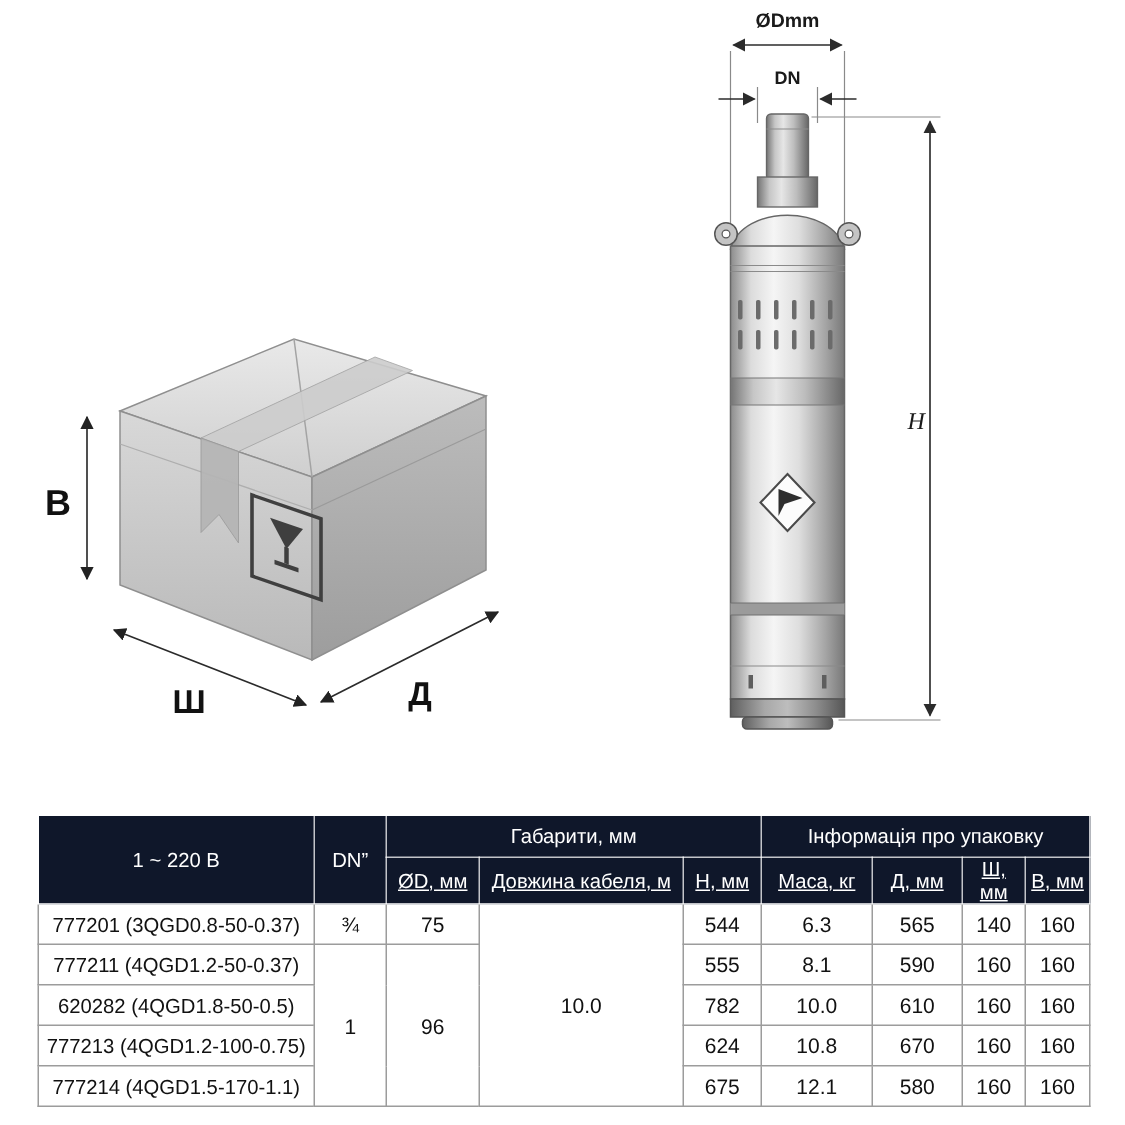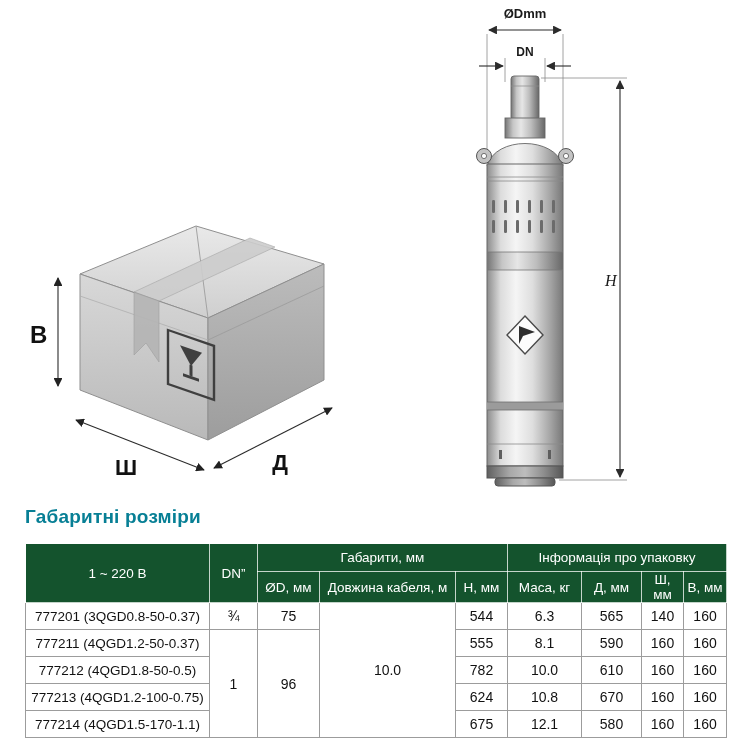--- a/index.html
+++ b/index.html
@@ -5,23 +5,23 @@
   * { margin:0; padding:0; box-sizing:border-box; }
   html,body { width:750px; height:750px; background:#ffffff; font-family:"Liberation Sans",sans-serif; }
   .canvas { position:relative; width:750px; height:750px; background:#fff; overflow:hidden; }
 
   .box-svg  { position:absolute; left:28px;  top:212px; }
   .pump-svg { position:absolute; left:455px; top:4px;   }
 
   .heading { position:absolute; left:25px; top:506px; font-size:19px; font-weight:bold; color:#077f95; letter-spacing:.2px; }
 
   .spec-table { position:absolute; left:25px; top:543px; width:701px; border-collapse:collapse; table-layout:fixed; }
-  .spec-table th { background:#14532d; color:#fff; font-weight:normal; font-size:13.5px; border:1px solid rgba(255,255,255,.75); text-align:center; padding:0 2px; }
+  .spec-table th { background:#0f172a; color:#fff; font-weight:normal; font-size:13.5px; border:1px solid rgba(255,255,255,.75); text-align:center; padding:0 2px; }
   .spec-table thead tr.h1 th { height:28px; }
-  .spec-table thead tr.h2 th { height:25px; }
+  .spec-table thead tr.h2 th { height:25px;text-decoration:underline; }
   .spec-table td { border:1px solid #9c9c9c; font-size:14px; color:#111; height:27px; text-align:center; padding:0 2px; background:#fff; }
   .spec-table td.model { font-size:13.5px; }
 
   .dimlabel   { font-family:"Liberation Sans",sans-serif; font-weight:bold; fill:#111; }
   .dimlabel-s { font-family:"Liberation Sans",sans-serif; font-weight:600;  fill:#1a1a1a; }
   .dimline    { stroke:#2b2b2b; stroke-width:1.1; fill:none; }
   .extline    { stroke:#8a8a8a; stroke-width:.8;  fill:none; }
 </style>
 </head>
 <body>
@@ -171,21 +171,20 @@
       <rect x="32" y="462" width="76" height="12" fill="url(#gDark)" stroke="#555" stroke-width="1"></rect>
       <rect x="40" y="474" width="60" height="8" rx="3" fill="url(#gDark)" stroke="#555" stroke-width="1"></rect>
     </g>
 
     <line class="extline" x1="86" y1="74" x2="172" y2="74"></line>
     <line class="extline" x1="104" y1="476" x2="172" y2="476"></line>
     <line class="dimline" x1="165" y1="77" x2="165" y2="473" marker-start="url(#arrP)" marker-end="url(#arrP)"></line>
     <text x="150" y="282" font-size="16" font-style="italic" font-family="Liberation Serif, serif" fill="#1a1a1a">H</text>
   </svg>
 
-  <div class="heading">Габаритні розміри</div>
 
   <table class="spec-table">
     <colgroup>
       <col style="width:184px">
         <col style="width:48px">
         <col style="width:62px">
       <col style="width:136px">
         <col style="width:52px">
         <col style="width:74px">
       <col style="width:60px">
@@ -225,21 +224,21 @@
         <td class="model">777211 (4QGD1.2-50-0.37)</td>
         <td rowspan="4">1</td>
         <td rowspan="4">96</td>
         <td>555</td>
         <td>8.1</td>
         <td>590</td>
         <td>160</td>
         <td>160</td>
       </tr>
       <tr>
-        <td class="model">777212 (4QGD1.8-50-0.5)</td>
+        <td class="model">620282 (4QGD1.8-50-0.5)</td>
         <td>782</td>
         <td>10.0</td>
         <td>610</td>
         <td>160</td>
         <td>160</td>
       </tr>
       <tr>
         <td class="model">777213 (4QGD1.2-100-0.75)</td>
         <td>624</td>
         <td>10.8</td>

